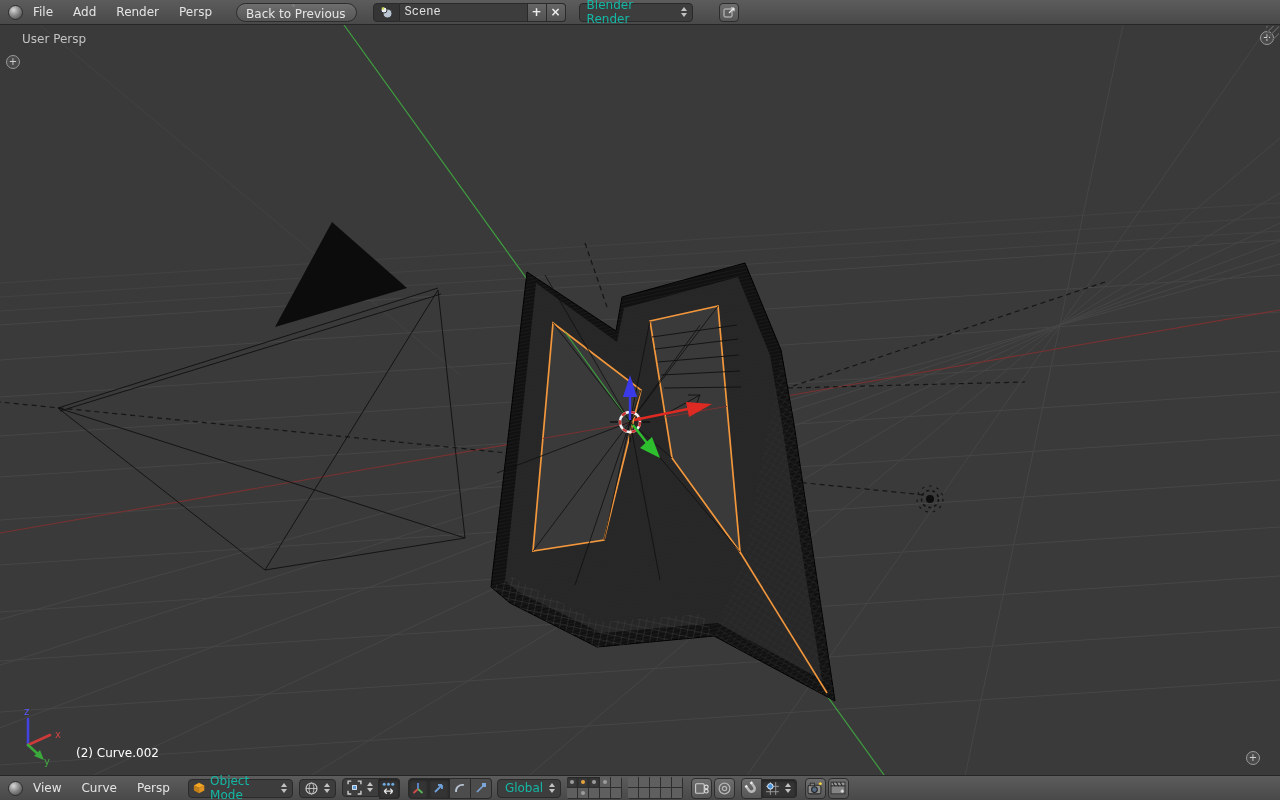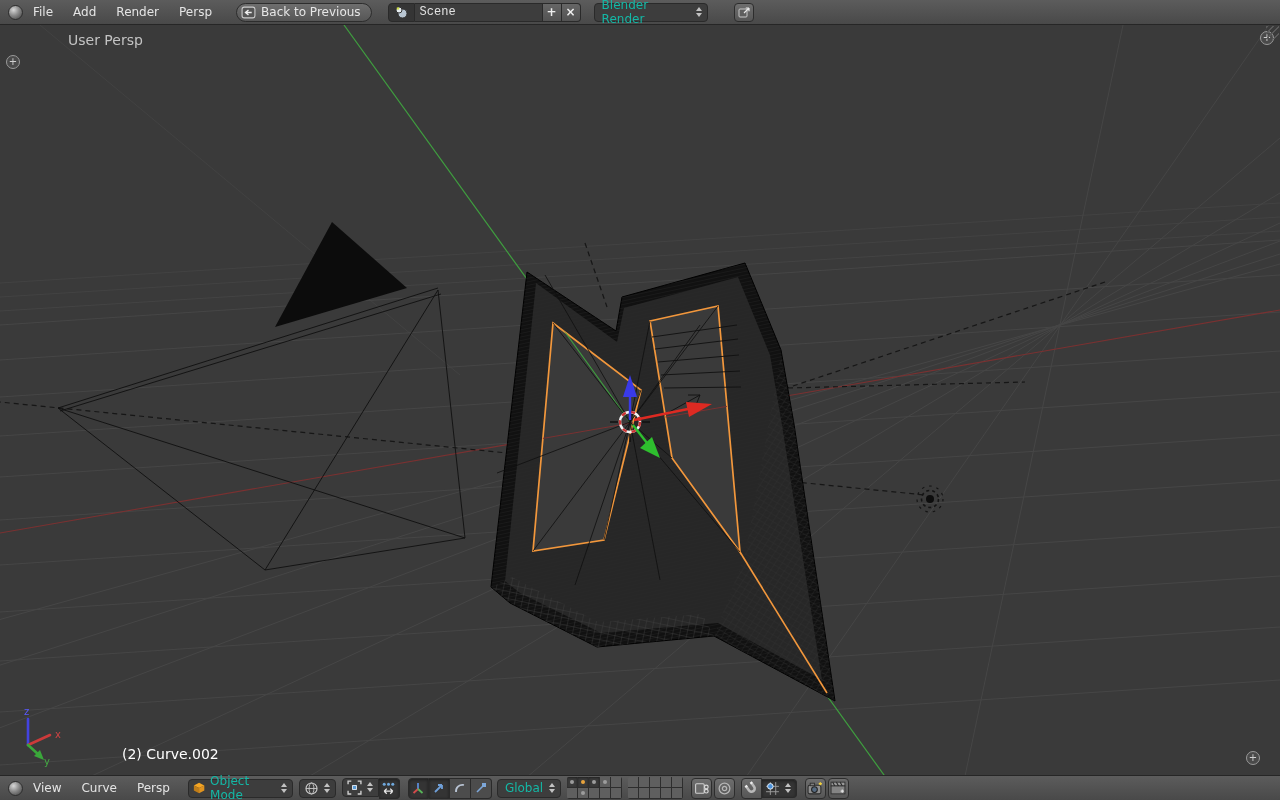--- a/index.html
+++ b/index.html
@@ -17,31 +17,31 @@
   .bar.bottom{border-top:1px solid #262626;}
   .menu{padding:0 10px;color:#e4e4e4;cursor:default;}
   .ball{width:15px;height:15px;border-radius:50%;margin-left:8px;
     background:radial-gradient(circle at 35% 30%,#d8d8d8,#8a8a8a 45%,#4a4a4a 90%);
     border:1px solid #2e2e2e;flex:0 0 auto;}
   .btn-raised{background:linear-gradient(#6e6e6e,#565656);border:1px solid #2d2d2d;border-radius:4px;
     height:19px;display:flex;align-items:center;color:#e6e6e6;}
   .btn-dark{background:#3d3d3d;border:1px solid #2a2a2a;border-radius:4px;height:19px;
     display:flex;align-items:center;color:#14b8a6;}
   .pressed{background:#343434 !important;box-shadow:inset 0 1px 3px #1f1f1f;}
-  .pill{border-radius:10px;padding:0 10px 0 4px;}
+  .pill{border-radius:10px;padding:0 10px 0 4px;flex-direction:column;}
   .arrows{display:flex;flex-direction:column;gap:2px;margin-left:auto;padding:0 5px;}
   .tu{width:0;height:0;border-left:3.5px solid transparent;border-right:3.5px solid transparent;border-bottom:4px solid #c2c2c2;}
   .td{width:0;height:0;border-left:3.5px solid transparent;border-right:3.5px solid transparent;border-top:4px solid #c2c2c2;}
   .seg{height:19px;display:flex;align-items:center;background:#3d3d3d;border:1px solid #2a2a2a;border-left:none;padding:0 5px;}
   .seg.first{border-left:1px solid #2a2a2a;border-radius:4px 0 0 4px;background:#353535;}
   .seg.last{border-radius:0 4px 4px 0;}
   .seg.btnseg{background:linear-gradient(#666,#525252);color:#eee;font-weight:bold;width:19px;justify-content:center;}
   #viewport{position:relative;width:1280px;height:750px;background:var(--vp);}
   #scene{position:absolute;left:0;top:0;}
-  .ovl{position:absolute;color:#c3c3c3;font-size:14px;margin-left:46px;}
+  .ovl{position:absolute;color:#c3c3c3;font-size:12px;}
   .plusbtn{position:absolute;width:14px;height:14px;border-radius:50%;border:1px solid #9a9a9a;
     background:#4a4a4a;color:#cfcfcf;font-size:10px;line-height:12px;text-align:center;}
   .grip{position:absolute;width:13px;height:13px;right:1px;top:1px;
     background:repeating-linear-gradient(135deg,#5a5a5a 0 1.5px,transparent 1.5px 4.5px);}
   .icbtn{width:21px;height:21px;display:flex;align-items:center;justify-content:center;}
   .lgrid{display:grid;grid-template-columns:repeat(5,11px);grid-auto-rows:11px;border-radius:2px;overflow:hidden;margin-left:6px;}
   .lcell{background:#5f5f5f;border:1px solid #2d2d2d;margin-left:-1px;margin-top:-1px;
     display:flex;align-items:center;justify-content:center;}
   .lcell.dot,.lcell.active{background:#3a3a3a;box-shadow:inset 0 1px 2px #222;}
   .lcell i{width:4px;height:4px;border-radius:50%;background:#9c9c9c;display:block;}

